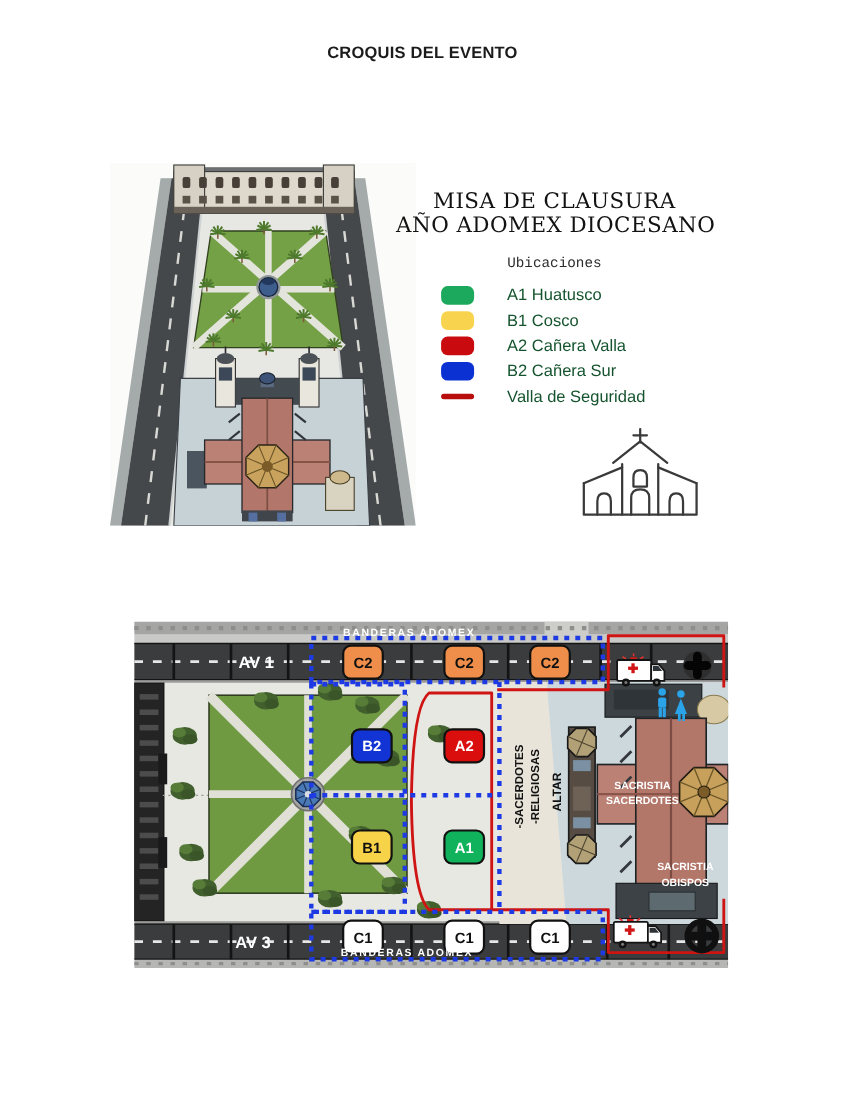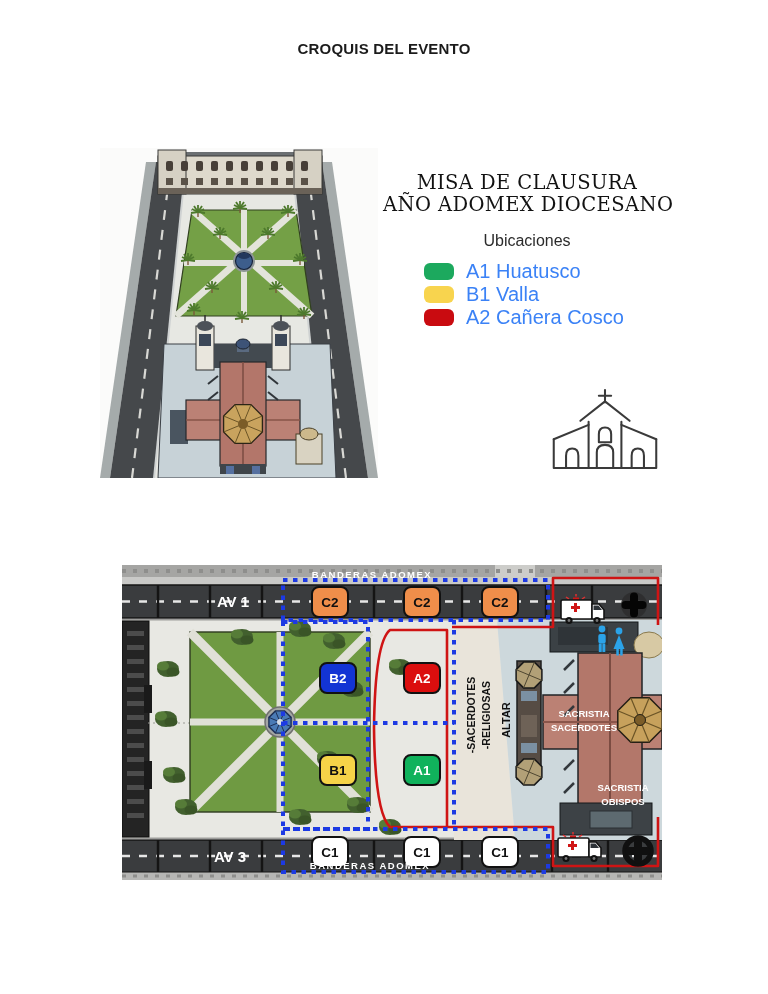--- a/index.html
+++ b/index.html
@@ -1,29 +1,29 @@
 <!DOCTYPE html>
 <html><head>
 <meta charset="utf-8">
 <style>
   html,body{margin:0;padding:0;background:#ffffff;}
   .page{position:relative;width:768px;height:994px;background:#ffffff;overflow:hidden;
         font-family:"Liberation Sans",sans-serif;}
   .doc-title{position:absolute;top:40px;left:0;width:100%;text-align:center;
         font-size:15px;font-weight:700;color:#1b1b1b;letter-spacing:.2px;}
   .aerial{position:absolute;left:100px;top:148px;width:278px;height:330px;}
-  .panel{position:absolute;left:383px;top:172px;width:288px;}
+  .panel{position:absolute;left:360px;top:172px;width:288px;}
   .ev-heading{width:100%;text-align:center;font-family:"DejaVu Serif",serif;color:#121212;
         font-size:19.5px;line-height:1.12;letter-spacing:.4px;white-space:nowrap;}
-  .legend-title{width:100%;text-align:center;font-size:16px;color:#2b2b2b;margin:16px 0 10px;}
+  .legend-title{width:100%;text-align:center;font-size:13px;color:#2b2b2b;margin:16px 0 10px;font-family:Liberation Mono, monospace;}
   .legend{margin-left:41px;}
   .lrow{display:flex;align-items:center;height:23px;}
   .sw{width:30px;height:17px;border-radius:6px;flex:0 0 auto;}
   .sw.line{height:5px;border-radius:3px;}
-  .llabel{margin-left:12px;font-size:20px;color:#3b82f6;}
+  .llabel{margin-left:30px;font-size:15px;color:#14532d;}
   .church-icon{position:absolute;left:168px;top:216px;width:108px;height:82px;}
   .map{position:absolute;left:122px;top:565px;width:540px;height:315px;}
   svg text{font-family:"Liberation Sans",sans-serif;}
 </style>
 </head>
 <body>
 
 <div class="page">
 
   <div class="doc-title">CROQUIS DEL EVENTO</div>
@@ -159,25 +159,33 @@
     <div class="ev-heading">MISA DE CLAUSURA</div>
     <div class="ev-heading">AÑO ADOMEX DIOCESANO</div>
     <div class="legend-title">Ubicaciones</div>
     <div class="legend">
       <div class="lrow">
         <span class="sw" style="background:#1ca95e"></span>
         <span class="llabel">A1 Huatusco</span>
       </div>
       <div class="lrow">
         <span class="sw" style="background:#f8d44e"></span>
-        <span class="llabel">B1 Valla</span>
+        <span class="llabel">B1 Cosco</span>
       </div>
       <div class="lrow">
         <span class="sw" style="background:#c90b10"></span>
-        <span class="llabel">A2 Cañera Cosco</span>
+        <span class="llabel">A2 Cañera Valla</span>
+      </div>
+      <div class="lrow">
+        <span class="sw" style="background:#0b31d3"></span>
+        <span class="llabel">B2 Cañera Sur</span>
+      </div>
+      <div class="lrow">
+        <span class="sw line" style="background:#b90e0e"></span>
+        <span class="llabel">Valla de Seguridad</span>
       </div>
     </div>
     <div class="church-icon">
       <svg width="108" height="82" viewBox="0 0 104 80" fill="none" stroke="#3a3a3a" stroke-width="2" stroke-linecap="round" stroke-linejoin="round">
         <path d="M52,2 V14 M46,7.5 H58"></path>
         <path d="M28,32 L52,13 L76,32"></path>
         <path d="M36,33 V78 M68,33 V78"></path>
         <path d="M46,53 V45 Q46,38.5 52,38.5 Q58,38.5 58,45 V53 Z"></path>
         <path d="M2,50 L36,36 M102,50 L68,36"></path>
         <path d="M2,50 V78 M102,50 V78 M2,78 H102"></path>

